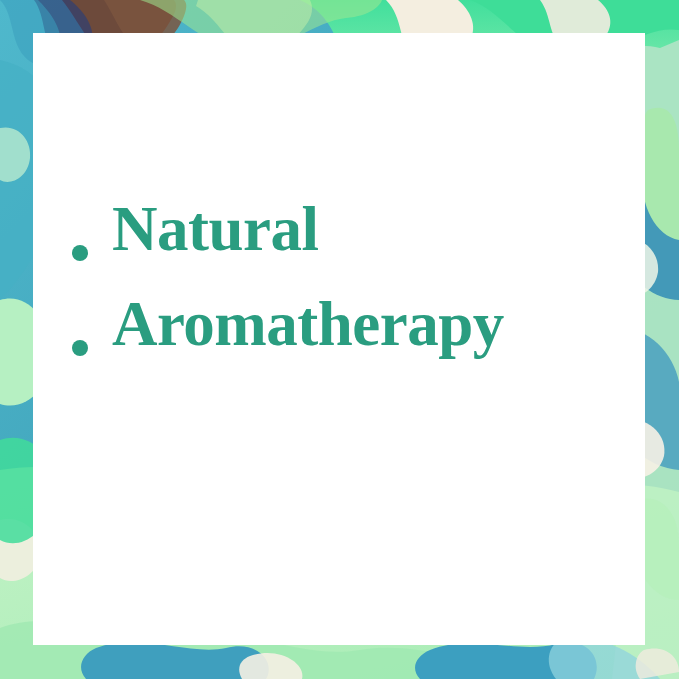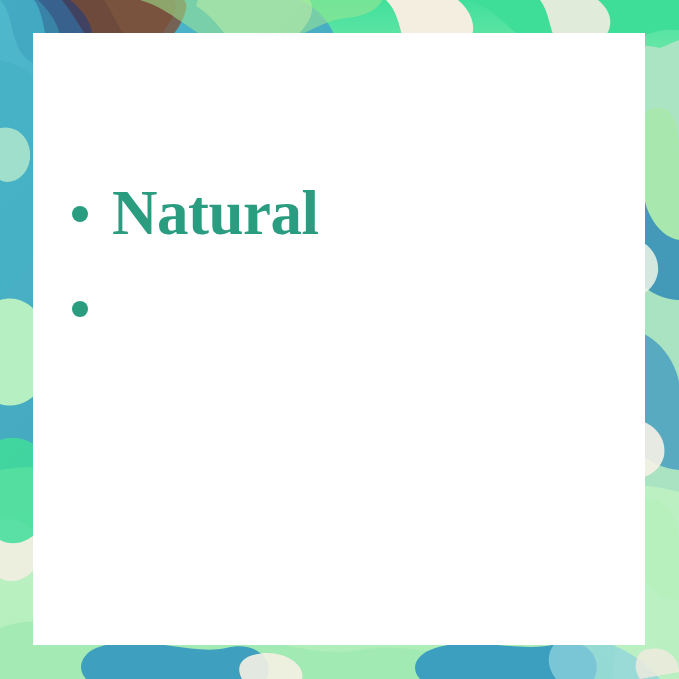--- a/index.html
+++ b/index.html
@@ -46,21 +46,21 @@
     position: absolute;
     left: 72px;
     top: 166px;
     width: 540px;
     margin: 0;
     padding: 0;
     list-style: none;
   }
   .feature-item {
     display: flex;
-    align-items: center;
+    align-items: flex-end;
     height: 95px;
     white-space: nowrap;
   }
   .bullet-dot {
     flex: 0 0 auto;
     width: 16px;
     height: 16px;
     border-radius: 50%;
     background: #2a9d80;
     margin-right: 24px;
@@ -166,17 +166,18 @@
   <ul class="feature-list">
 
     <li class="feature-item">
       <span class="bullet-dot"></span>
       <span class="feature-label">Natural</span>
     </li>
 
 
     <li class="feature-item">
       <span class="bullet-dot"></span>
+      <span class="feature-label">Aromatherapy</span>
     </li>
 
   </ul>
 
 </div>
 
 </body></html>

